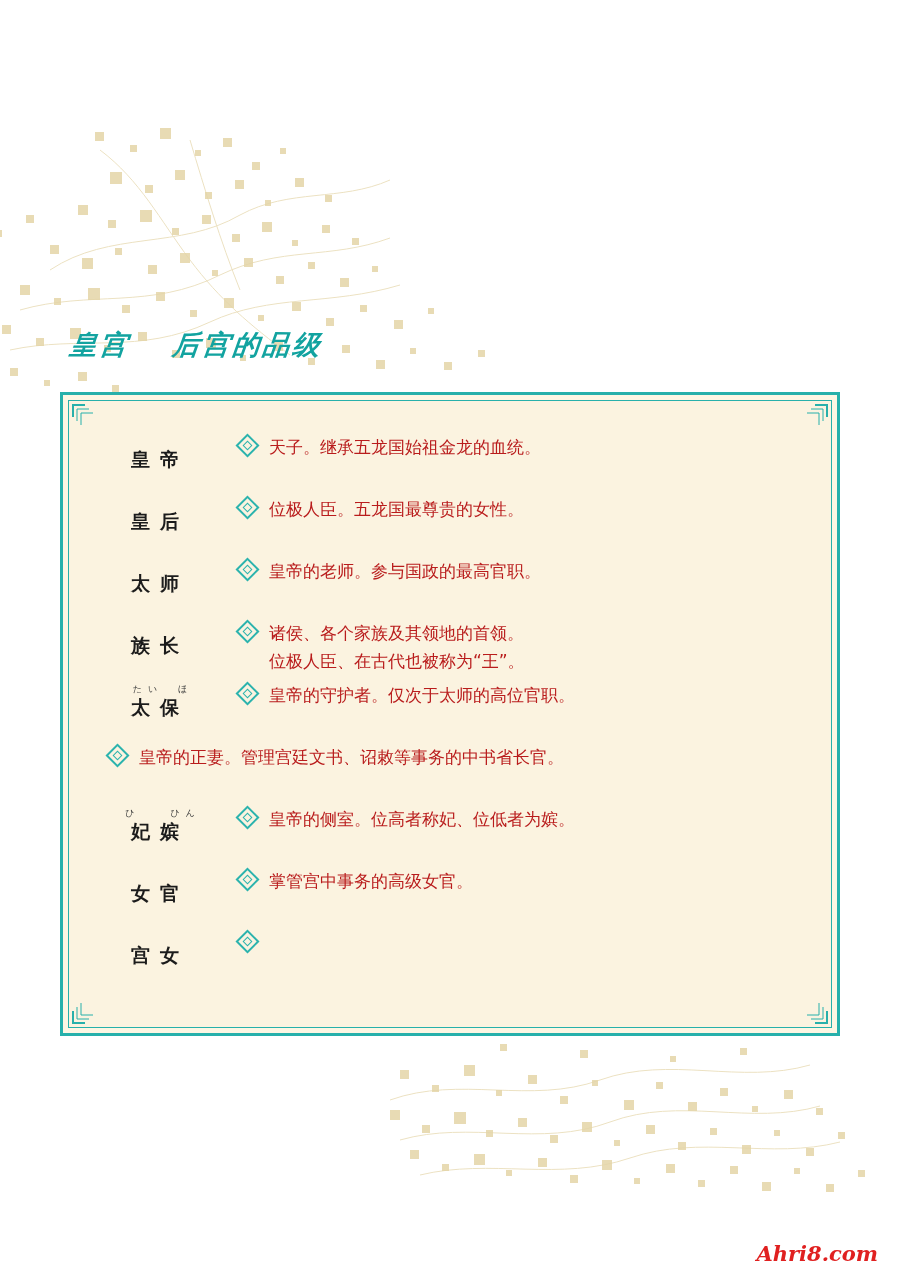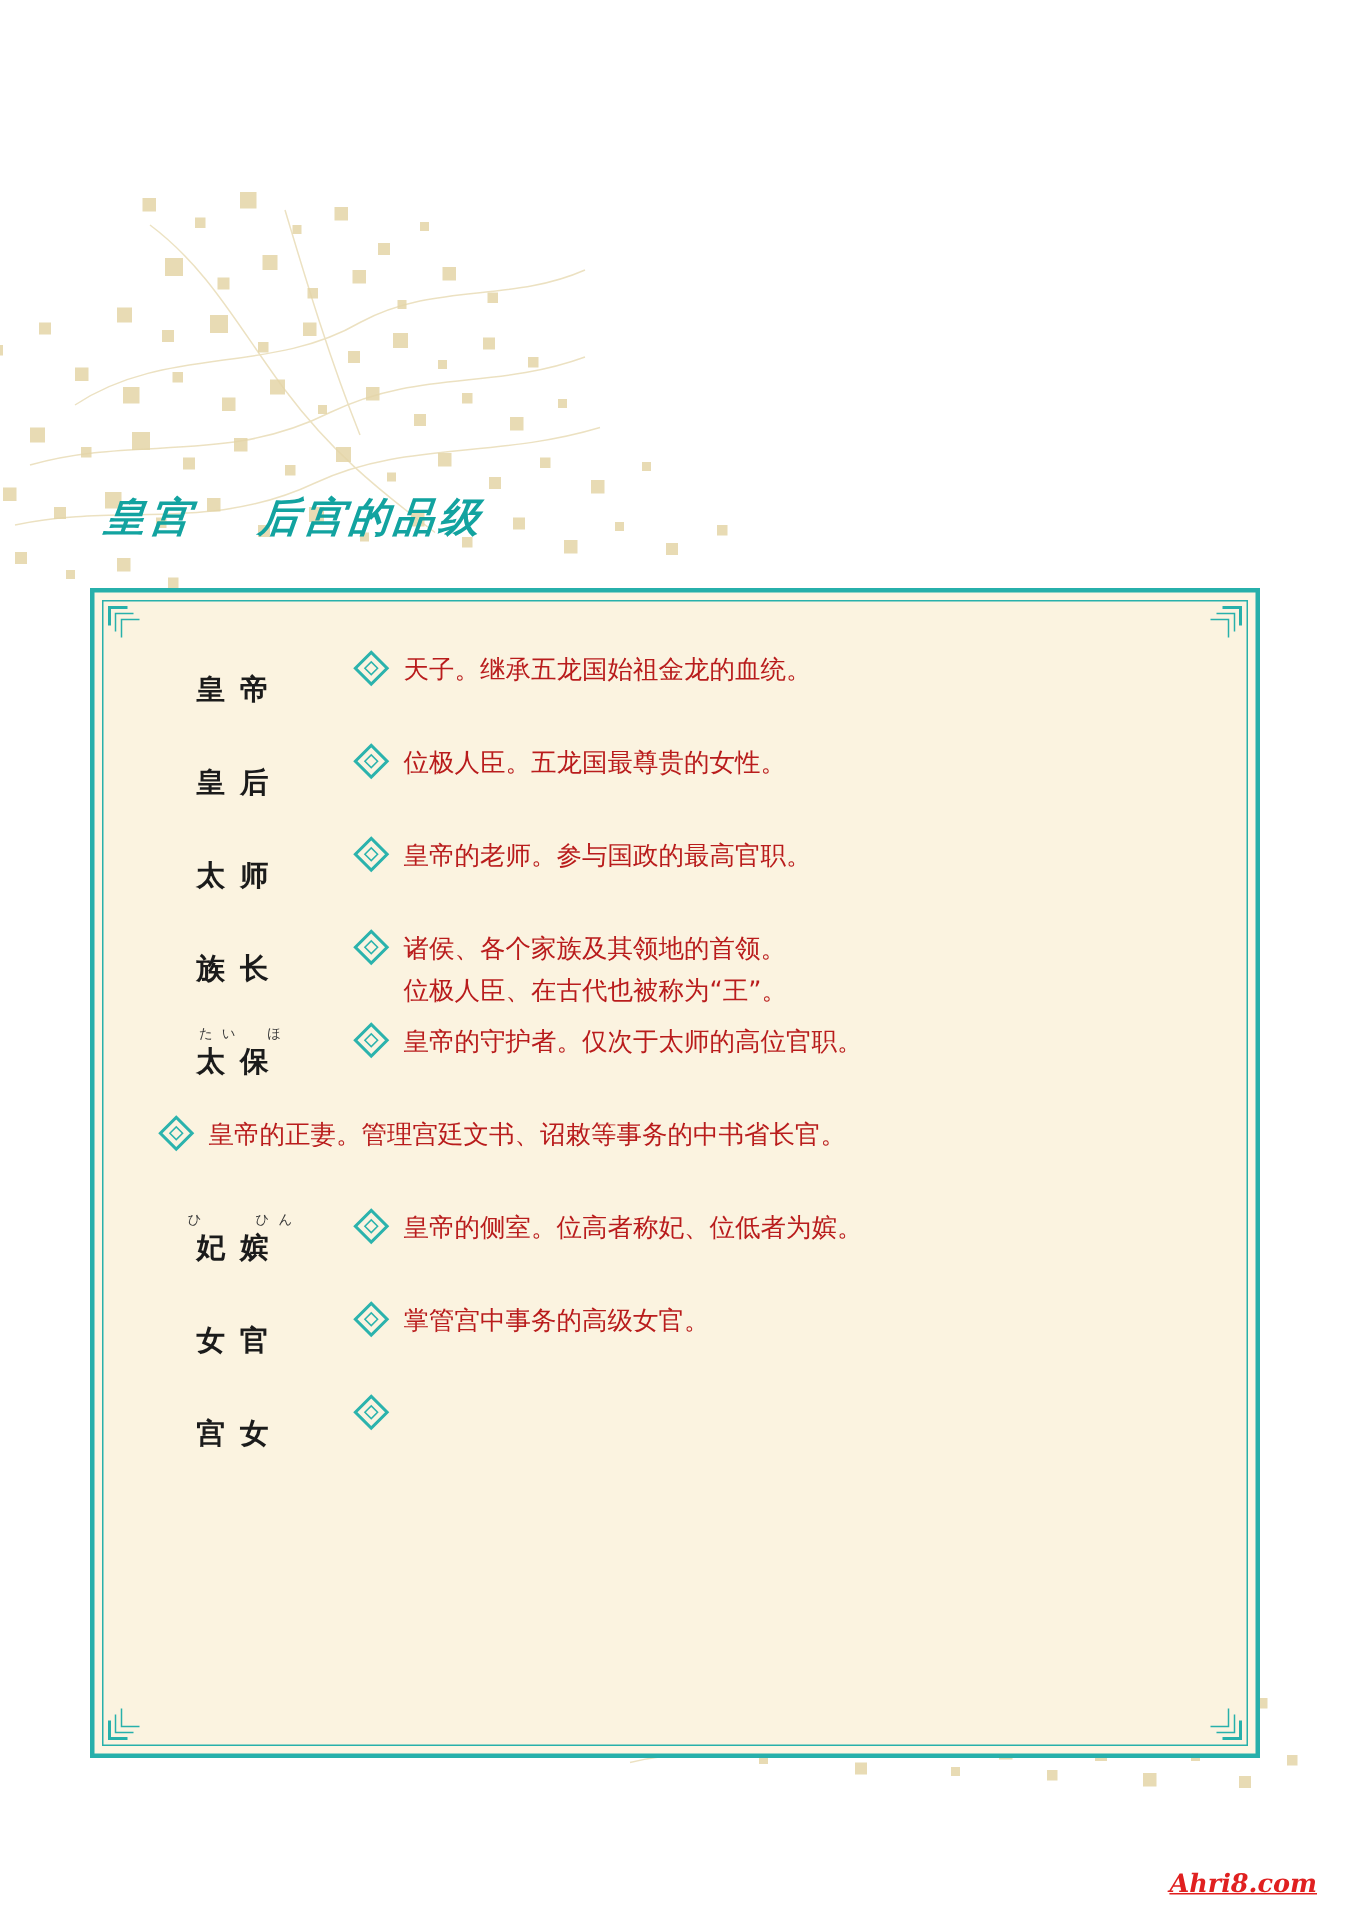--- a/index.html
+++ b/index.html
@@ -57,21 +57,21 @@
     display: inline-block;
     width: 18px;
   }
 
   
   .panel {
     position: absolute;
     left: 60px;
     top: 392px;
     width: 780px;
-    height: 780px;
+    height: 644px;
     background: #fdf6e3;
     border: 3px solid #27b0ab;
     box-sizing: border-box;
     padding: 5px;
   }
   .panel-inner {
     width: 100%;
     height: 100%;
     border: 1px solid #27b0ab;
     box-sizing: border-box;
@@ -162,26 +162,25 @@
     line-height: 28px;
     white-space: nowrap;
   }
 
   
   .watermark {
     position: absolute;
     right: 22px;
     bottom: 16px;
     font-family: "DejaVu Serif", "Liberation Serif", serif;
-    font-size: 17px;
+    font-size: 21px;
     font-weight: bold;
     font-style: italic;
     color: #e02020;
     letter-spacing: 0px;
-    text-decoration: underline;
   }
 </style>
 </head>
 <body>
 
 <svg class="speckle sp-top" viewBox="0 0 560 300">
   <g fill="#e4d5a8" opacity="0.85">
     <rect x="105" y="22" width="9" height="9"></rect>
       <rect x="140" y="35" width="7" height="7"></rect>
     <rect x="170" y="18" width="11" height="11"></rect>

